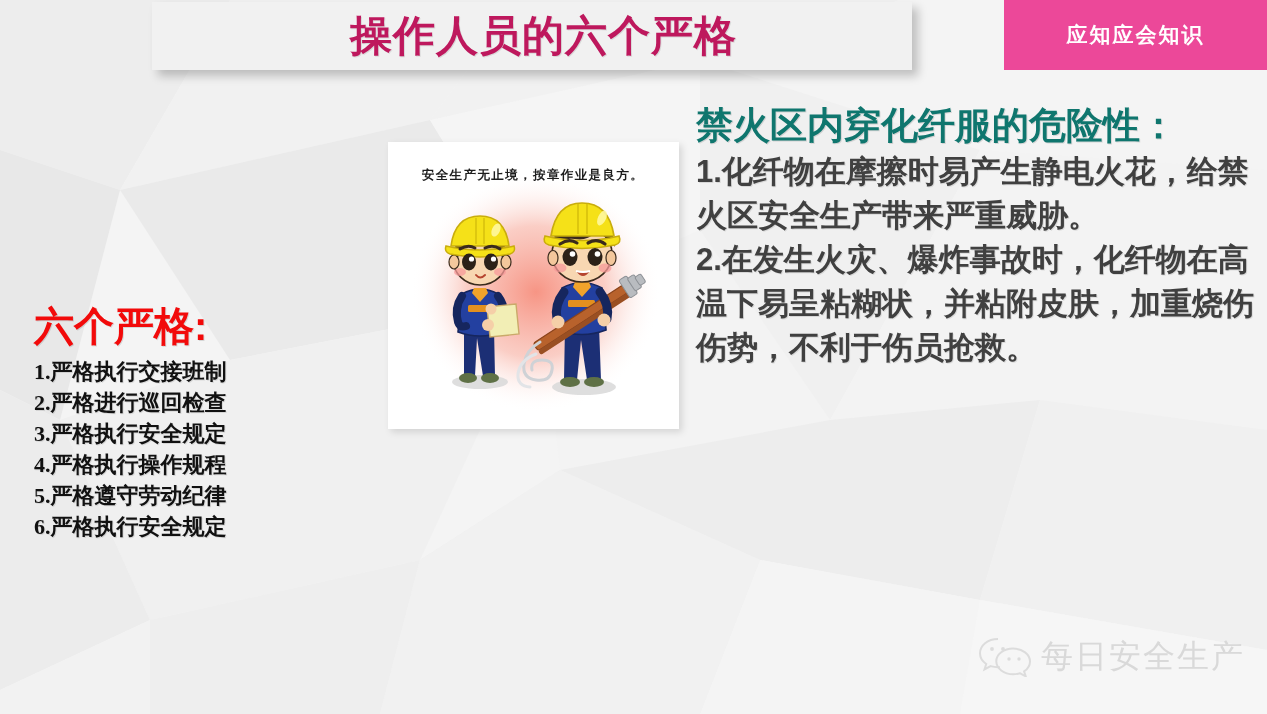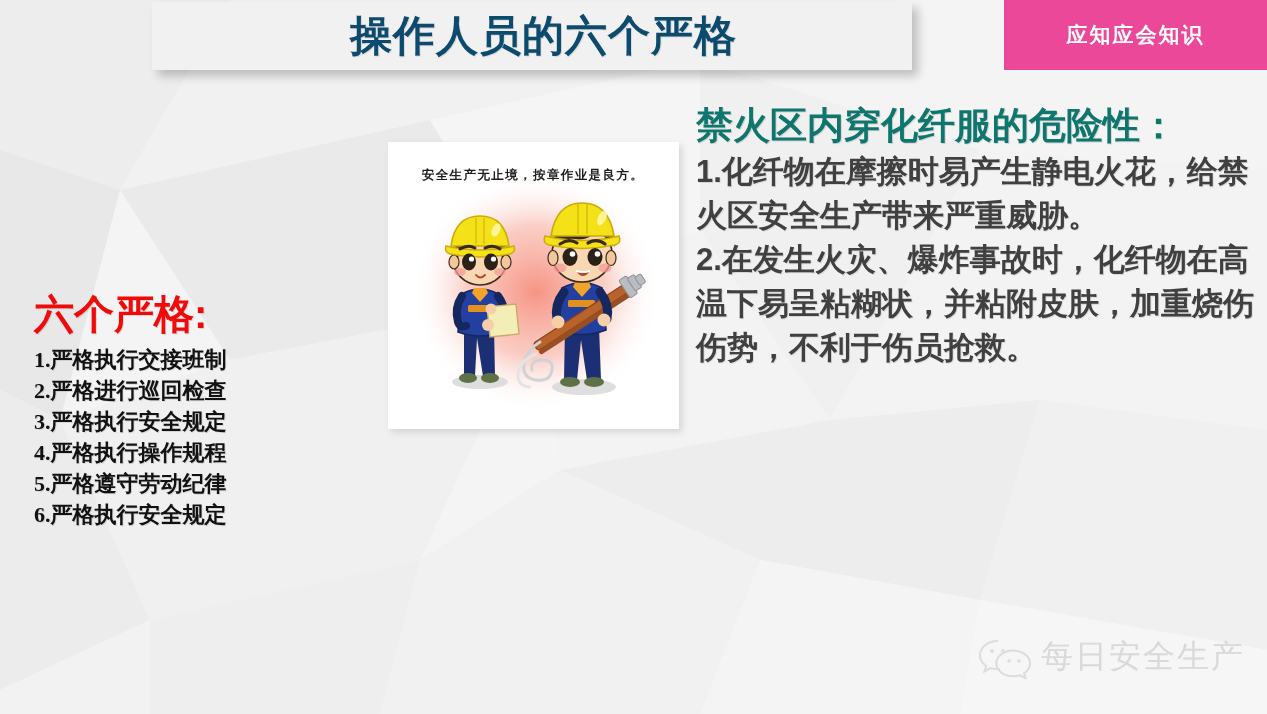--- a/index.html
+++ b/index.html
@@ -35,21 +35,21 @@
     top: 2px;
     width: 760px;
     height: 68px;
     background: #f1f1f1;
     box-shadow: 6px 6px 9px rgba(0,0,0,0.22);
     display: flex;
     align-items: center;
     justify-content: center;
   }
   #title-text {
-    color: #0c4a6e;
+    color: #be185d;
     font-size: 42px;
     font-weight: bold;
     letter-spacing: 1px;
     line-height: 1;
     white-space: nowrap;
     text-shadow: 1px 1px 0 rgba(0,0,0,0.10);
     margin-left: 23px;
   }
 
   
@@ -69,21 +69,21 @@
     font-size: 21px;
     font-weight: bold;
     letter-spacing: 2px;
     white-space: nowrap;
   }
 
   
   #left-col {
     position: absolute;
     left: 34px;
-    top: 292px;
+    top: 304px;
     width: 380px;
   }
   #left-heading {
     color: #f20a0a;
     font-size: 40px;
     font-weight: bold;
     line-height: 1.1;
     margin-bottom: 8px;
     text-shadow: 1px 1px 0 rgba(0,0,0,0.12);
   }
@@ -136,21 +136,21 @@
     line-height: 1.42;
     text-shadow: 1px 1px 0 rgba(0,0,0,0.10);
   }
 
   
   #watermark {
     position: absolute;
     left: 978px;
     top: 635px;
     display: flex;
-    align-items: flex-end;
+    align-items: flex-start;
     gap: 9px;
   }
   #wechat-icon { display: block; }
   #watermark-text {
     color: #d9d9d9;
     font-size: 32px;
     font-family: "Liberation Serif", "DejaVu Serif", serif;
     letter-spacing: 2px;
     white-space: nowrap;
   }

